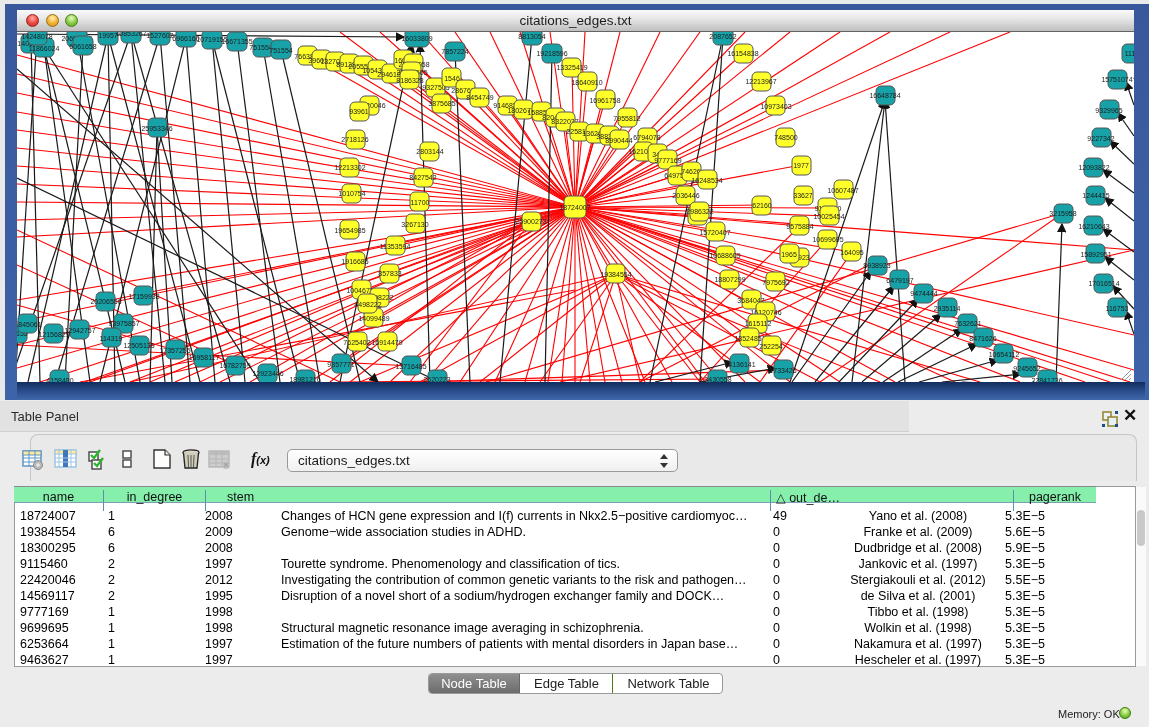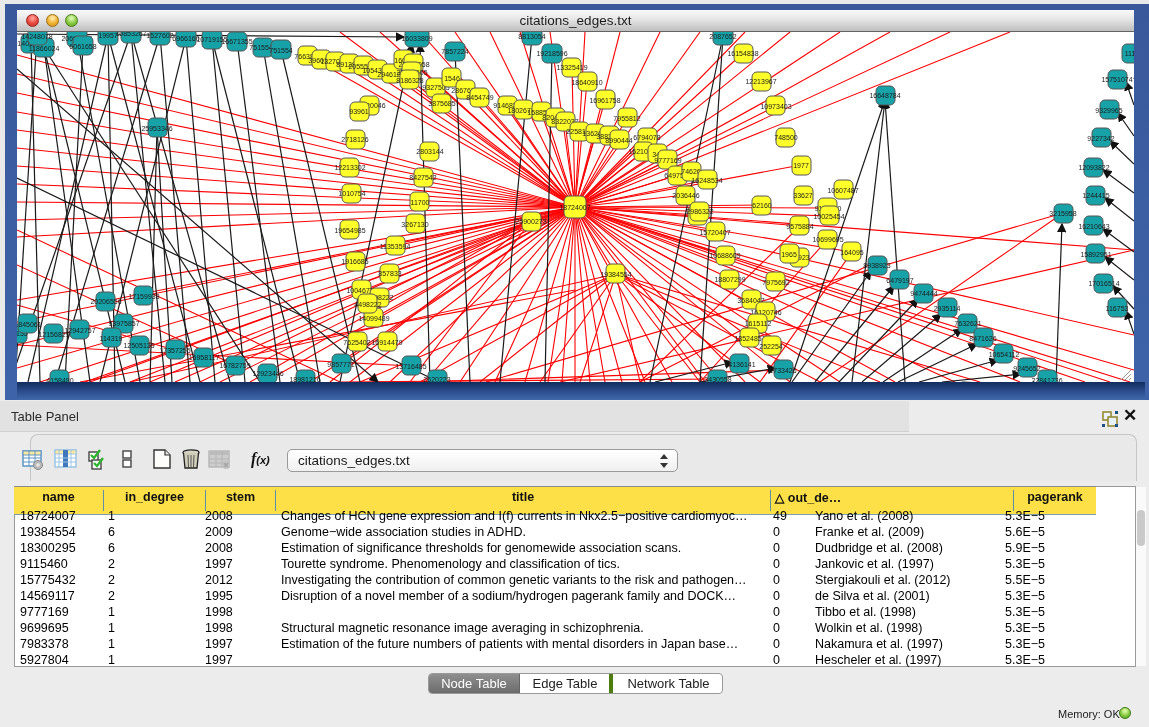--- a/index.html
+++ b/index.html
@@ -19,27 +19,27 @@
 .panel2 { position:absolute; left:0; top:400px; width:1149px; height:327px; background:#ececec; }
 .tpbar { position:absolute; left:0; top:401px; width:909px; height:31px; background:#e2e2e2;
   border-bottom:1px solid #cfcfcf; }
 .tpbar .lab { position:absolute; left:11px; top:8px; font-size:13px; color:#2c2c2c; }
 .xbtn { position:absolute; left:1123px; top:405px; font-size:17px; font-weight:bold; color:#111; }
 .toolwrap { position:absolute; left:30px; top:434px; width:1107px; height:47px; background:#e9e9e9;
   border:1px solid #c6c6c6; border-radius:8px 8px 0 0; border-bottom:none; }
 .combo { position:absolute; left:287px; top:449px; width:391px; height:23px; background:linear-gradient(#ffffff,#f0f0f0);
   border:1px solid #9a9a9a; border-radius:5px; font-size:13.5px; color:#1a1a1a; line-height:21px; padding-left:10px; }
 
-.thead { position:absolute; left:14px; top:486px; width:1082px; height:29px; background:#fde047;
-  border-top:1px solid #8a8a8a; border-bottom:1px solid #7b9eb0;font-weight:bold; }
+.thead { position:absolute; left:14px; top:486px; width:1082px; height:17px; background:#86efac;
+  border-top:1px solid #8a8a8a; border-bottom:1px solid #7b9eb0; }
 .th { position:absolute; top:3px; font-size:12.5px; color:#111; text-align:center; border-left:1px solid #5d8fa8; height:21px; }
 .tbody { position:absolute; left:14px; top:486px; width:1122px; height:181px; background:#fff; border:1px solid #9a9a9a; }
 .trow { position:absolute; left:0; width:1149px; height:16px; }
 .c { position:absolute; font-size:12.5px; color:#000; white-space:nowrap; }
-.cshort { left:815px; width:164px; }
+.cshort { left:836px; width:164px; text-align:center; }
 
 .vscroll { position:absolute; left:1136px; top:487px; width:10px; height:179px; background:#fafafa; }
 .vthumb { position:absolute; left:1137px; top:510px; width:8px; height:36px; background:#c9c9c9; border-radius:4px; }
 
 .tabbar { position:absolute; left:428px; top:673px; width:295px; height:21px; background:#fff;
   border:1px solid #999; border-radius:4px; }
 .seg { position:absolute; top:0; height:19px; font-size:13px; text-align:center; line-height:19px; color:#222; }
 .seg.sel { background:linear-gradient(#8f8f8f,#6c6c6c); color:#fff; border-radius:3px 0 0 3px; border-right:1px solid #666; }
 .mem { position:absolute; left:1058px; top:708px; font-size:11px; color:#222; }
 .memdot { position:absolute; left:1119px; top:707px; width:12px; height:12px; border-radius:50%;
@@ -646,21 +646,20 @@
   <path d="M5 0 L9 5 L1 5 z" fill="#333"></path>
       <path d="M5 14 L9 9 L1 9 z" fill="#333"></path>
     </svg>
 </div>
 
 <div class="tbody"></div>
 <div class="thead">
  <span class="th" style="left:0;width:89px;border-left:none">name</span>
  <span class="th" style="left:89px;width:102px">in_degree</span>
  <span class="th" style="left:191px;width:70px">stem</span>
- <span class="th" style="left:261px;width:495px">title</span>
  <span class="th" style="left:756px;width:75px">△ out_de…</span>
  <span class="th" style="left:999px;width:83px">pagerank</span>
 </div>
 <div class="trow" style="top:509px">
 <span class="c" style="left:20px">18724007</span>
     <span class="c" style="left:108px">1</span>
 <span class="c" style="left:205px">2008</span>
     <span class="c" style="left:281px">Changes of HCN gene expression and I(f) currents in Nkx2.5−positive cardiomyoc…</span>
 <span class="c" style="left:773px">49</span>
     <span class="c cshort">Yano et al. (2008)</span>
@@ -672,48 +671,47 @@
 <span class="c" style="left:205px">2009</span>
     <span class="c" style="left:281px">Genome−wide association studies in ADHD.</span>
 <span class="c" style="left:773px">0</span>
     <span class="c cshort">Franke et al. (2009)</span>
 <span class="c" style="left:1005px">5.6E−5</span>
   </div>
 <div class="trow" style="top:541px">
 <span class="c" style="left:20px">18300295</span>
     <span class="c" style="left:108px">6</span>
 <span class="c" style="left:205px">2008</span>
-    <span class="c" style="left:281px">Estimation of significance thresholds for genomewide association scans.</span>
 <span class="c" style="left:773px">0</span>
     <span class="c cshort">Dudbridge et al. (2008)</span>
 <span class="c" style="left:1005px">5.9E−5</span>
   </div>
 <div class="trow" style="top:557px">
 <span class="c" style="left:20px">9115460</span>
     <span class="c" style="left:108px">2</span>
 <span class="c" style="left:205px">1997</span>
     <span class="c" style="left:281px">Tourette syndrome. Phenomenology and classification of tics.</span>
 <span class="c" style="left:773px">0</span>
     <span class="c cshort">Jankovic et al. (1997)</span>
 <span class="c" style="left:1005px">5.3E−5</span>
   </div>
 <div class="trow" style="top:573px">
-<span class="c" style="left:20px">15775432</span>
+<span class="c" style="left:20px">22420046</span>
     <span class="c" style="left:108px">2</span>
 <span class="c" style="left:205px">2012</span>
     <span class="c" style="left:281px">Investigating the contribution of common genetic variants to the risk and pathogen…</span>
 <span class="c" style="left:773px">0</span>
     <span class="c cshort">Stergiakouli et al. (2012)</span>
 <span class="c" style="left:1005px">5.5E−5</span>
   </div>
 <div class="trow" style="top:589px">
 <span class="c" style="left:20px">14569117</span>
     <span class="c" style="left:108px">2</span>
 <span class="c" style="left:205px">1995</span>
-    <span class="c" style="left:281px">Disruption of a novel member of a sodium/hydrogen pagerank family and DOCK…</span>
+    <span class="c" style="left:281px">Disruption of a novel short of a sodium/hydrogen exchanger family and DOCK…</span>
 <span class="c" style="left:773px">0</span>
     <span class="c cshort">de Silva et al. (2001)</span>
 <span class="c" style="left:1005px">5.3E−5</span>
   </div>
 <div class="trow" style="top:605px">
 <span class="c" style="left:20px">9777169</span>
     <span class="c" style="left:108px">1</span>
 <span class="c" style="left:205px">1998</span>
 <span class="c" style="left:773px">0</span>
     <span class="c cshort">Tibbo et al. (1998)</span>
@@ -722,37 +720,37 @@
 <div class="trow" style="top:621px">
 <span class="c" style="left:20px">9699695</span>
     <span class="c" style="left:108px">1</span>
 <span class="c" style="left:205px">1998</span>
     <span class="c" style="left:281px">Structural magnetic resonance image averaging in schizophrenia.</span>
 <span class="c" style="left:773px">0</span>
     <span class="c cshort">Wolkin et al. (1998)</span>
 <span class="c" style="left:1005px">5.3E−5</span>
   </div>
 <div class="trow" style="top:637px">
-<span class="c" style="left:20px">7983378</span>
+<span class="c" style="left:20px">6253664</span>
     <span class="c" style="left:108px">1</span>
 <span class="c" style="left:205px">1997</span>
     <span class="c" style="left:281px">Estimation of the future numbers of patients with mental disorders in Japan base…</span>
 <span class="c" style="left:773px">0</span>
     <span class="c cshort">Nakamura et al. (1997)</span>
 <span class="c" style="left:1005px">5.3E−5</span>
   </div>
 <div class="trow" style="top:653px">
-<span class="c" style="left:20px">5927804</span>
+<span class="c" style="left:20px">9463627</span>
     <span class="c" style="left:108px">1</span>
 <span class="c" style="left:205px">1997</span>
 <span class="c" style="left:773px">0</span>
     <span class="c cshort">Hescheler et al. (1997)</span>
 <span class="c" style="left:1005px">5.3E−5</span>
   </div>
 <div class="vscroll"></div>
 <div class="vthumb"></div>
 
 <div class="tabbar">
  <span class="seg sel" style="left:0;width:91px">Node Table</span>
- <span class="seg" style="left:92px;width:92px;border-right:4px solid #4d7c0f">Edge Table</span>
+ <span class="seg" style="left:92px;width:92px;border-right:1px solid #4d7c0f">Edge Table</span>
  <span class="seg" style="left:185px;width:109px">Network Table</span>
 </div>
 <div class="mem">Memory: OK</div>
 <div class="memdot"></div>
 </body></html>

